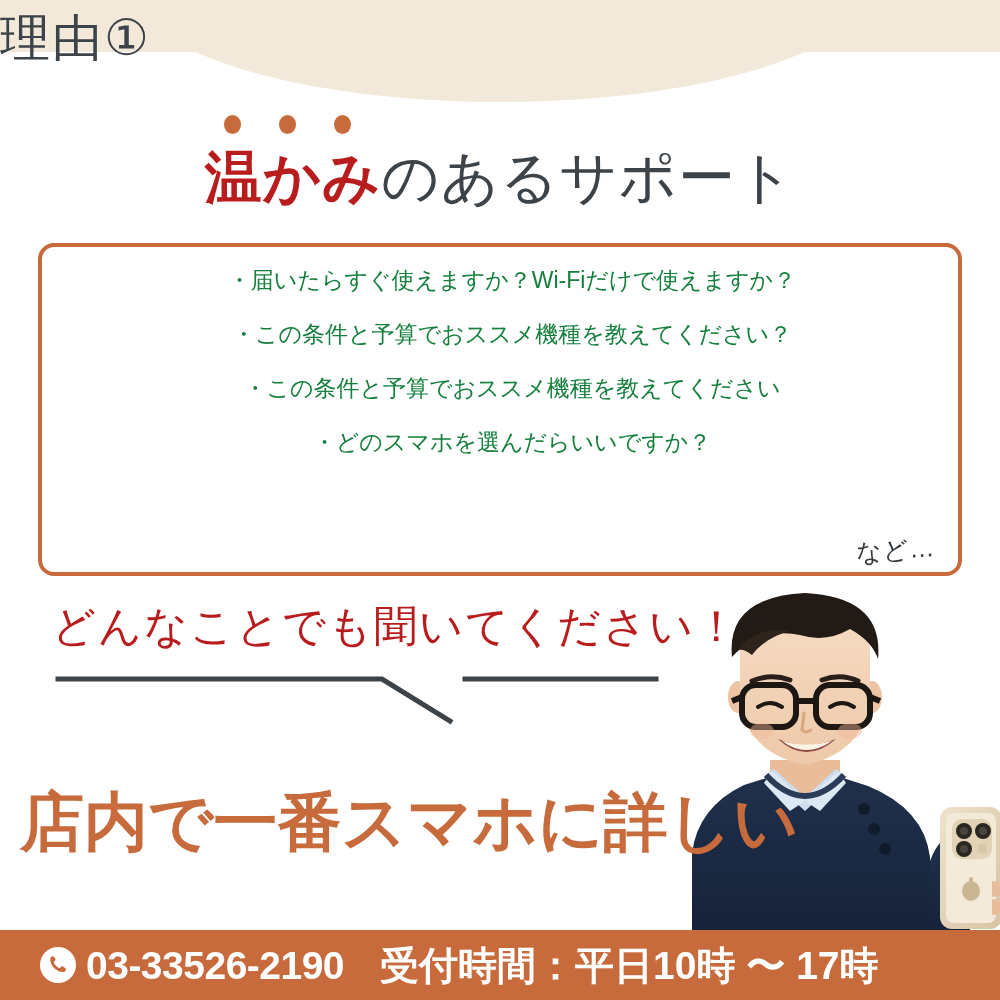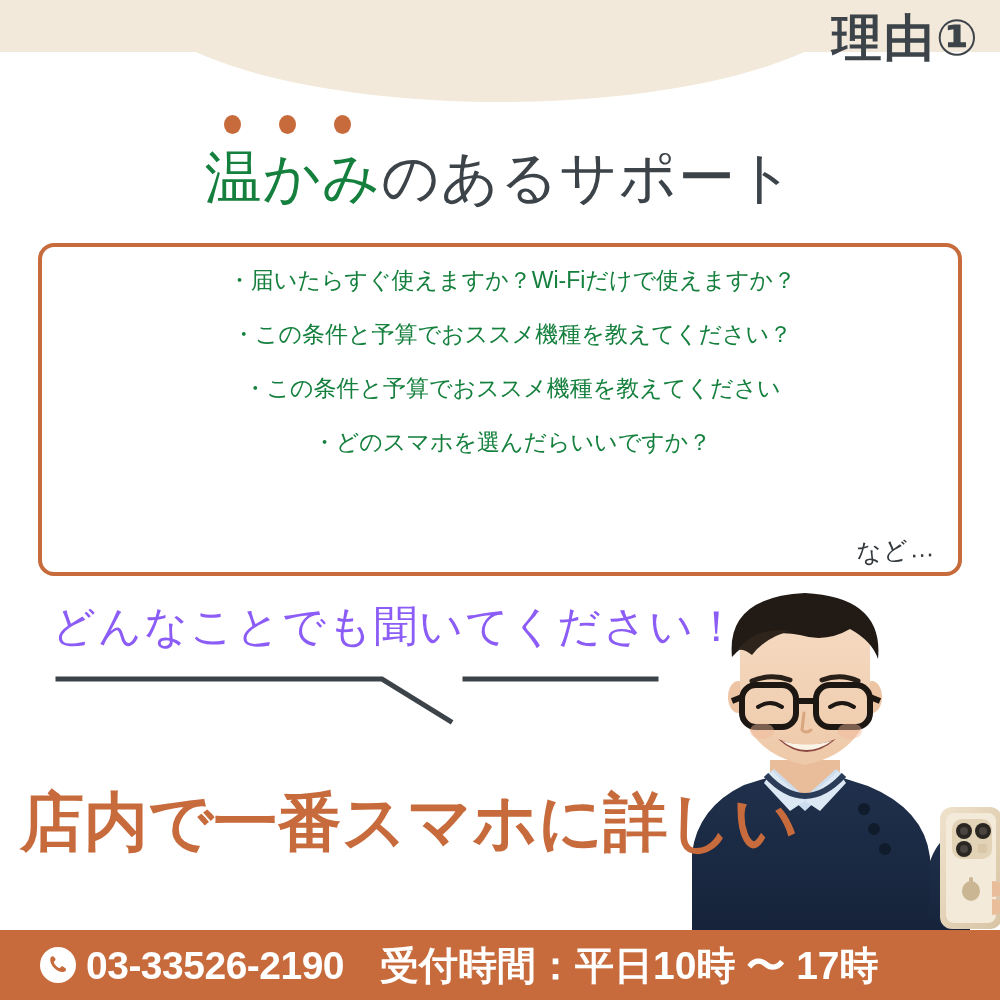--- a/index.html
+++ b/index.html
@@ -39,23 +39,23 @@
     height: 232px;
     background: #f2e9da;
     border-radius: 50% / 50%;
     z-index: 1;
   }
   .banner-title {
     position: absolute;
     left: 0;
     top: 13px;
     width: 980px;
-    text-align: right;
+    text-align: left;
     font-size: 50px;
-    font-weight: 700;
+    font-weight: 400;
     color: #3c4349;
     letter-spacing: 2px;
     line-height: 1;
     z-index: 3;
     white-space: nowrap;
   }
 
   
   .dots {
     position: absolute;
@@ -79,21 +79,21 @@
     top: 145px;
     width: 1000px;
     text-align: center;
     font-size: 57px;
     line-height: 1.15;
     color: #3c4349;
     letter-spacing: 1px;
     z-index: 3;
     white-space: nowrap;
   }
-  .headline .accent { color: #15803d; }
+  .headline .accent { color: #b91c1c; font-weight: bold; }
 
   
   .qbox {
     position: absolute;
     left: 38px;
     top: 243px;
     width: 924px;
     height: 333px;
     box-sizing: border-box;
     border: 4px solid #c76b3c;
@@ -128,21 +128,21 @@
     letter-spacing: 1px;
   }
 
   
   .ask {
     position: absolute;
     left: 52px;
     top: 605px;
     font-size: 43px;
     line-height: 1;
-    color: #8b5cf6;
+    color: #b91c1c;
     letter-spacing: 2px;
     z-index: 3;
     white-space: nowrap;
   }
   .ask-underline {
     position: absolute;
     left: 50px;
     top: 665px;
     width: 620px;
     height: 60px;

